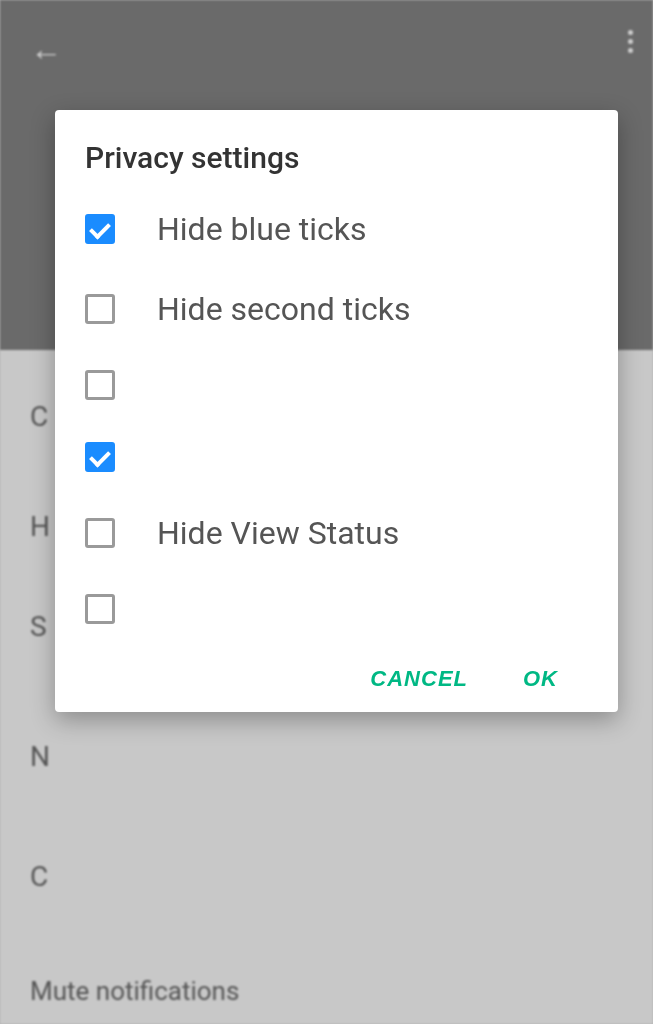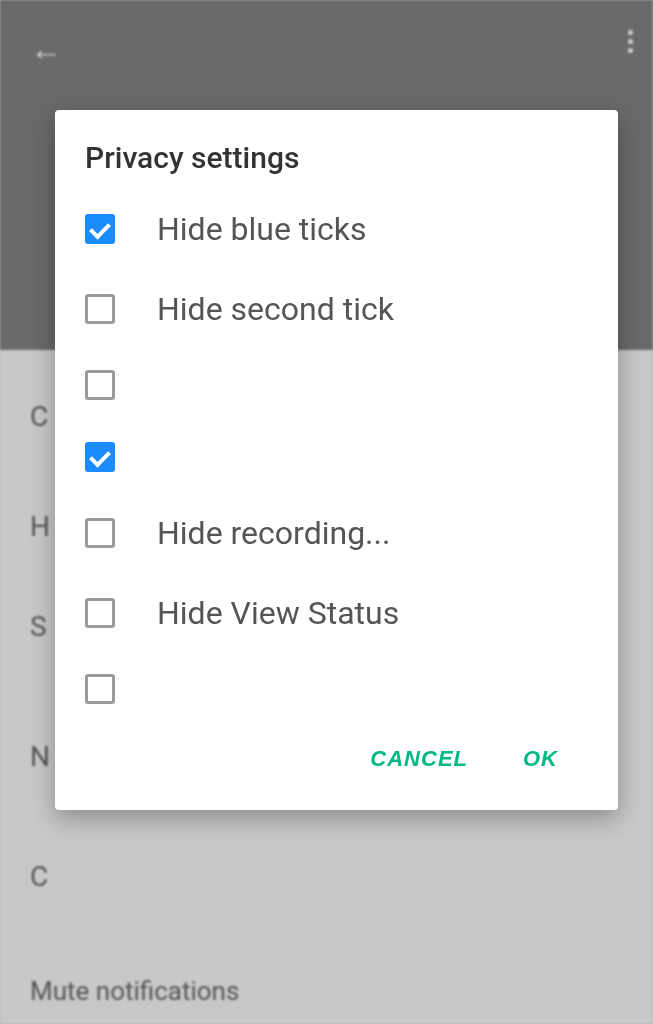--- a/index.html
+++ b/index.html
@@ -65,21 +65,21 @@
       font-size: 28px;
     }
     .dialog {
       position: absolute;
       top: 110px;
       left: 55px;
       right: 35px;
       background: #ffffff;
       border-radius: 4px;
       box-shadow: 0 8px 24px rgba(0,0,0,0.3);
-      padding: 30px 30px 38px 30px;
+      padding: 30px 30px 20px 30px;
     }
     .dialog-title {
       font-size: 30px;
       font-weight: 500;
       color: #333;
       margin-bottom: 35px;
     }
     .option-row {
       display: flex;
       align-items: center;
@@ -163,35 +163,31 @@
 <div class="dialog">
   <div class="dialog-title">Privacy settings</div>
 
   <div class="option-row">
     <div class="checkbox checked"></div>
     <div class="option-label">Hide blue ticks</div>
   </div>
 
   <div class="option-row">
     <div class="checkbox"></div>
-    <div class="option-label">Hide second tick</div>
+    <div class="option-label">Hide second ticks</div>
   </div>
 
   <div class="option-row">
     <div class="checkbox"></div>
   </div>
 
   <div class="option-row">
     <div class="checkbox checked"></div>
   </div>
 
-  <div class="option-row">
-    <div class="checkbox"></div>
-    <div class="option-label">Hide recording...</div>
-  </div>
 
   <div class="option-row">
     <div class="checkbox"></div>
     <div class="option-label">Hide View Status</div>
   </div>
 
   <div class="option-row">
     <div class="checkbox"></div>
   </div>
 

